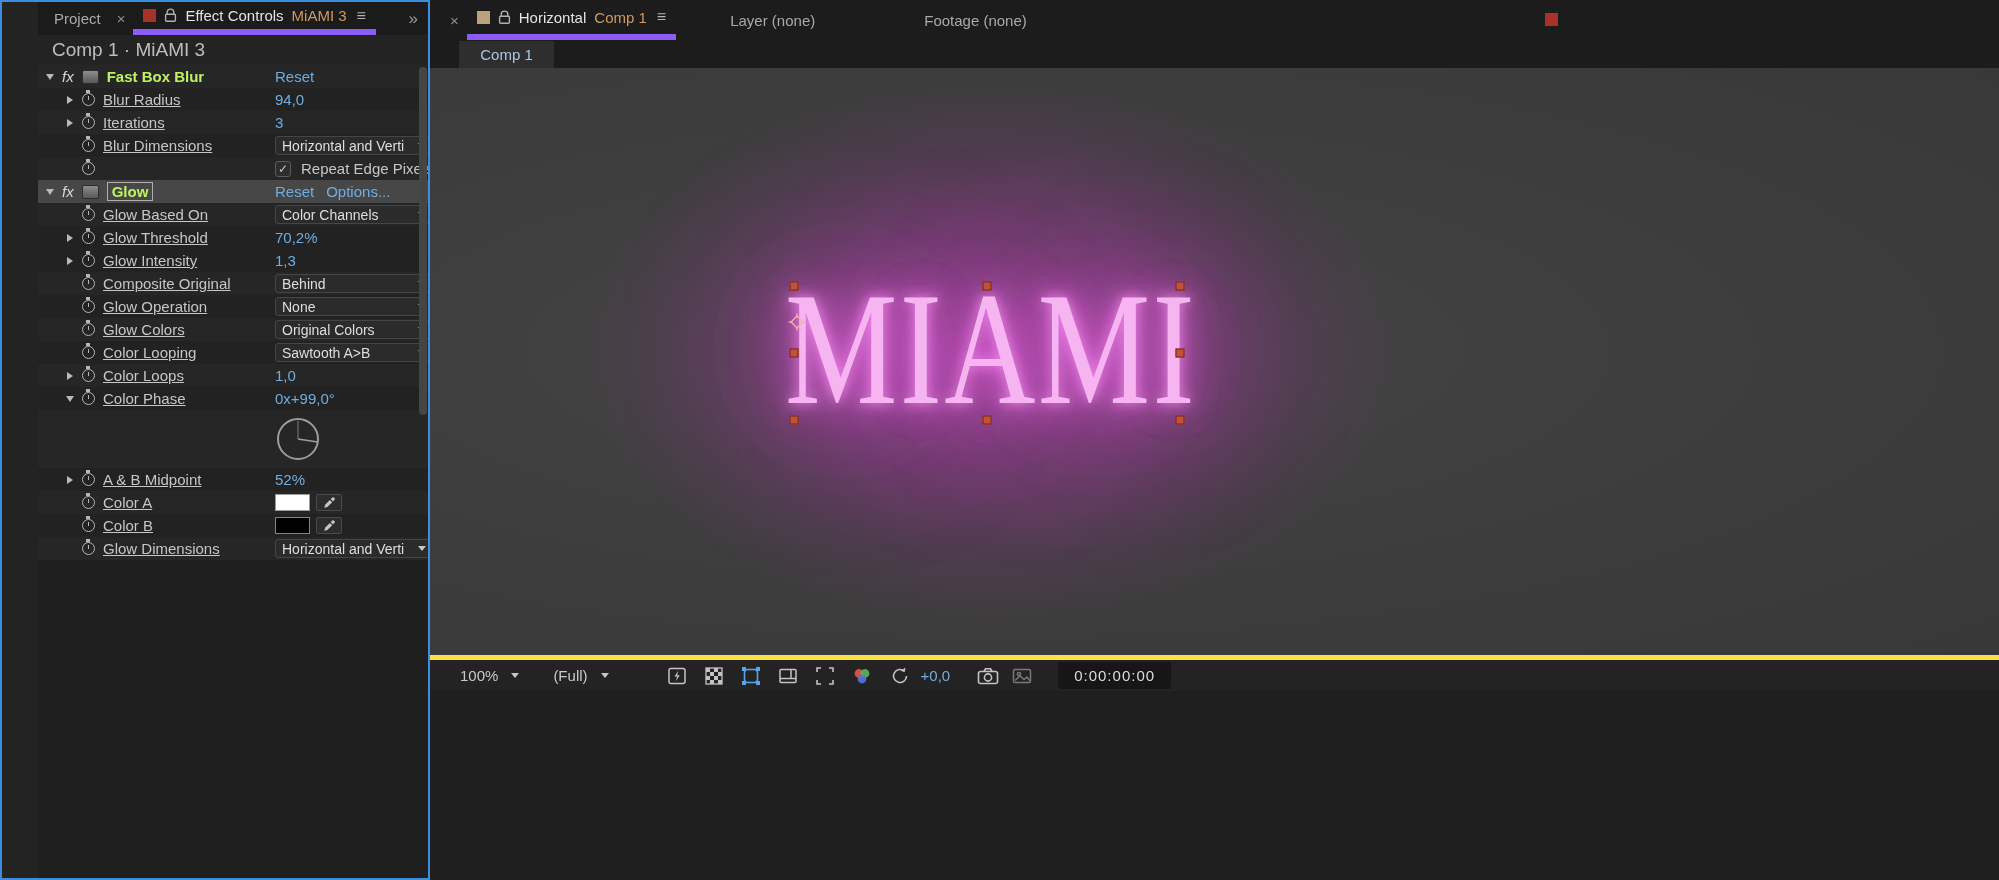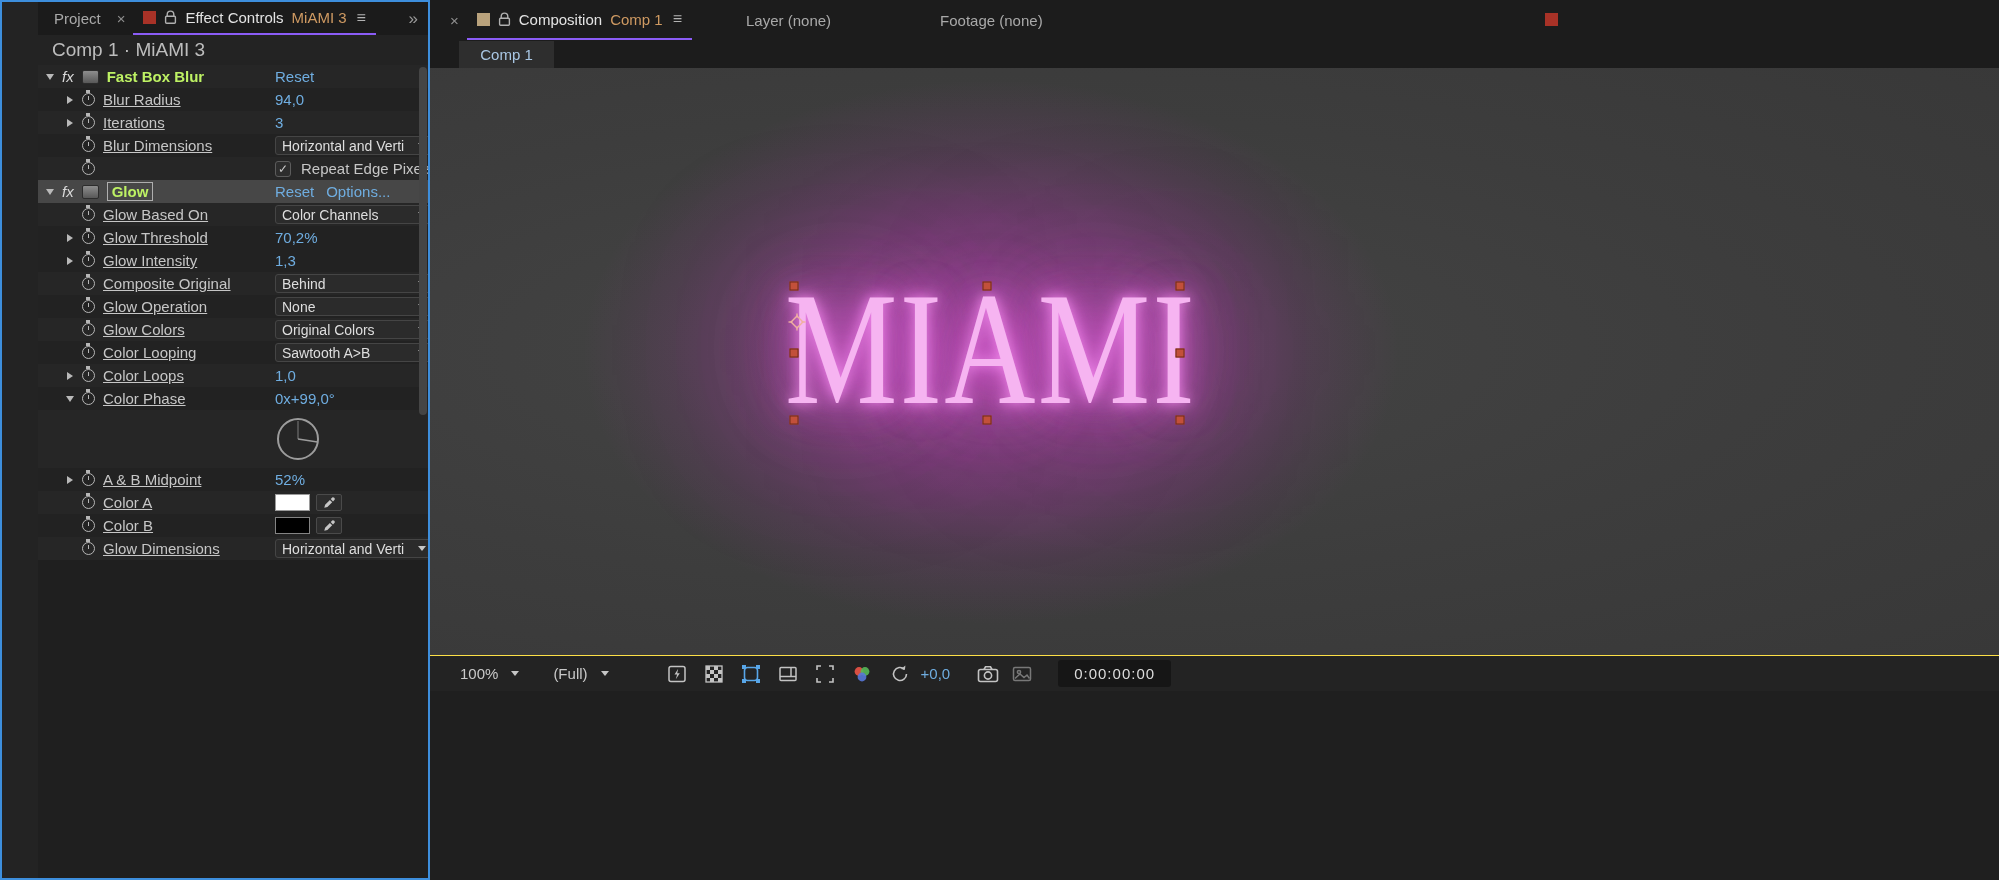--- a/index.html
+++ b/index.html
@@ -5,21 +5,21 @@
   * { margin:0; padding:0; box-sizing:border-box; }
   html,body { width:1999px; height:880px; background:#1d1d1d; font-family:"Liberation Sans", sans-serif; overflow:hidden; }
   .app { position:relative; width:1999px; height:880px; display:flex; }
 
   
   .ec-panel { position:relative; flex:0 0 430px; width:430px; height:880px; background:#232323;
               border:2px solid #3d8edc; display:flex; flex-direction:column;padding-left:36px; }
   .ec-tabbar { flex:0 0 33px; height:33px; background:#1b1b1b; display:flex; align-items:stretch; font-size:15px; }
   .tab-inactive { display:flex; align-items:center; padding:0 8px 0 16px; color:#a9a9a9; white-space:nowrap; }
   .close-x { display:flex; align-items:center; color:#8f8f8f; font-size:15px; padding:0 8px; }
-  .tab-active { display:flex; align-items:center; gap:8px; padding:0 10px; border-bottom:2px solid #8b5cf6; white-space:nowrap; }
+  .tab-active { display:flex; align-items:center; gap:8px; padding:0 10px; border-bottom:6px solid #8b5cf6; white-space:nowrap; }
   .tab-title { color:#e3e3e3; }
   .layer-name { color:#cf9a62; }
   .menu-glyph { color:#b3b3b3; font-size:16px; margin-left:2px; }
   .chip { width:13px; height:13px; display:inline-block; flex:0 0 13px; }
   .chip.red { background:#a83227; }
   .chip.tan { background:#b9a27c; }
   .overflow { margin-left:auto; display:flex; align-items:center; padding-right:10px; color:#9a9a9a; font-size:17px; }
   .breadcrumb { flex:0 0 30px; height:30px; display:flex; align-items:center; padding-left:14px; font-size:19px; color:#bdbdbd; background:#232323; }
   .rows { position:relative; flex:1; background:#1f1f1f; overflow:hidden; }
 
@@ -67,21 +67,21 @@
              background:radial-gradient(closest-side, rgba(216,84,210,0.52) 0%, rgba(202,66,198,0.30) 42%, rgba(182,55,180,0.12) 66%, rgba(182,55,180,0) 85%); }
   .miami { position:absolute; left:561px; top:284px; transform:translate(-50%,-52%) scaleX(0.78); z-index:2;
            font-family:"Liberation Serif", serif; font-size:162px; font-weight:400; letter-spacing:3px; line-height:1;
            color:#f6b4f1; white-space:nowrap;
            text-shadow: 0 0 14px rgba(246,140,240,0.95), 0 0 36px rgba(238,110,232,0.90),
                         0 0 70px rgba(226,86,220,0.80), 0 0 120px rgba(214,62,208,0.70), 0 0 190px rgba(200,48,196,0.60); }
   .sel-box { position:absolute; left:364px; top:218px; width:386px; height:134px; z-index:3; }
   .handle { position:absolute; width:9px; height:9px; background:#c2503a; border:1px solid #6f2a18; transform:translate(-50%,-50%); }
   .anchor { position:absolute; left:-6px; top:27px; }
 
-  .cp-toolbar { flex:0 0 36px; height:36px; background:#232323; border-top:1px solid #fde047;
+  .cp-toolbar { flex:0 0 36px; height:36px; background:#232323; border-top:5px solid #fde047;
                 display:flex; align-items:center; padding-left:30px; color:#c9c9c9; font-size:15px; }
   .tb-select { display:flex; align-items:center; gap:9px; white-space:nowrap; }
   .tb-res { margin-left:34px; }
   .tb-icons { display:flex; align-items:center; gap:13px; margin-left:56px; }
   .tb-icon { width:24px; height:24px; display:flex; align-items:center; justify-content:center; }
   .exposure-group { display:flex; align-items:center; gap:9px; margin-left:14px; }
   .exposure-val { color:#6fade0; }
   .cam-ml { margin-left:26px; } .ghost-ml { margin-left:10px; }
   .timecode { margin-left:24px; background:#161616; border-radius:3px; padding:5px 16px; color:#dcdcdc; letter-spacing:1px; white-space:nowrap; }
   .below-filler { flex:1; background:#1f1f1f; }
@@ -377,21 +377,21 @@
 
   <section class="comp-panel">
     <div class="cp-tabbar">
       <span class="close-x">×</span>
       <div class="tab-active">
         <span class="chip tan"></span>
         <svg width="13" height="15" viewBox="0 0 13 15">
             <path d="M3.2 6.2V4.4a3.3 3.3 0 0 1 6.6 0v1.8" fill="none" stroke="#b0b0b0" stroke-width="1.4"></path>
             <rect x="1.6" y="6.2" width="9.8" height="7" rx="1" fill="none" stroke="#b0b0b0" stroke-width="1.4"></rect>
           </svg>
-        <span class="tab-title">Composition</span>
+        <span class="tab-title">Horizontal</span>
         <span class="layer-name">Comp 1</span>
         <span class="menu-glyph">≡</span>
       </div>
       <div class="tab-inactive tab-layer">
         <span>Layer (none)</span>
       </div>
       <div class="tab-inactive tab-footage">
         <span>Footage (none)</span>
       </div>
       <span class="chip red chip-right"></span>

